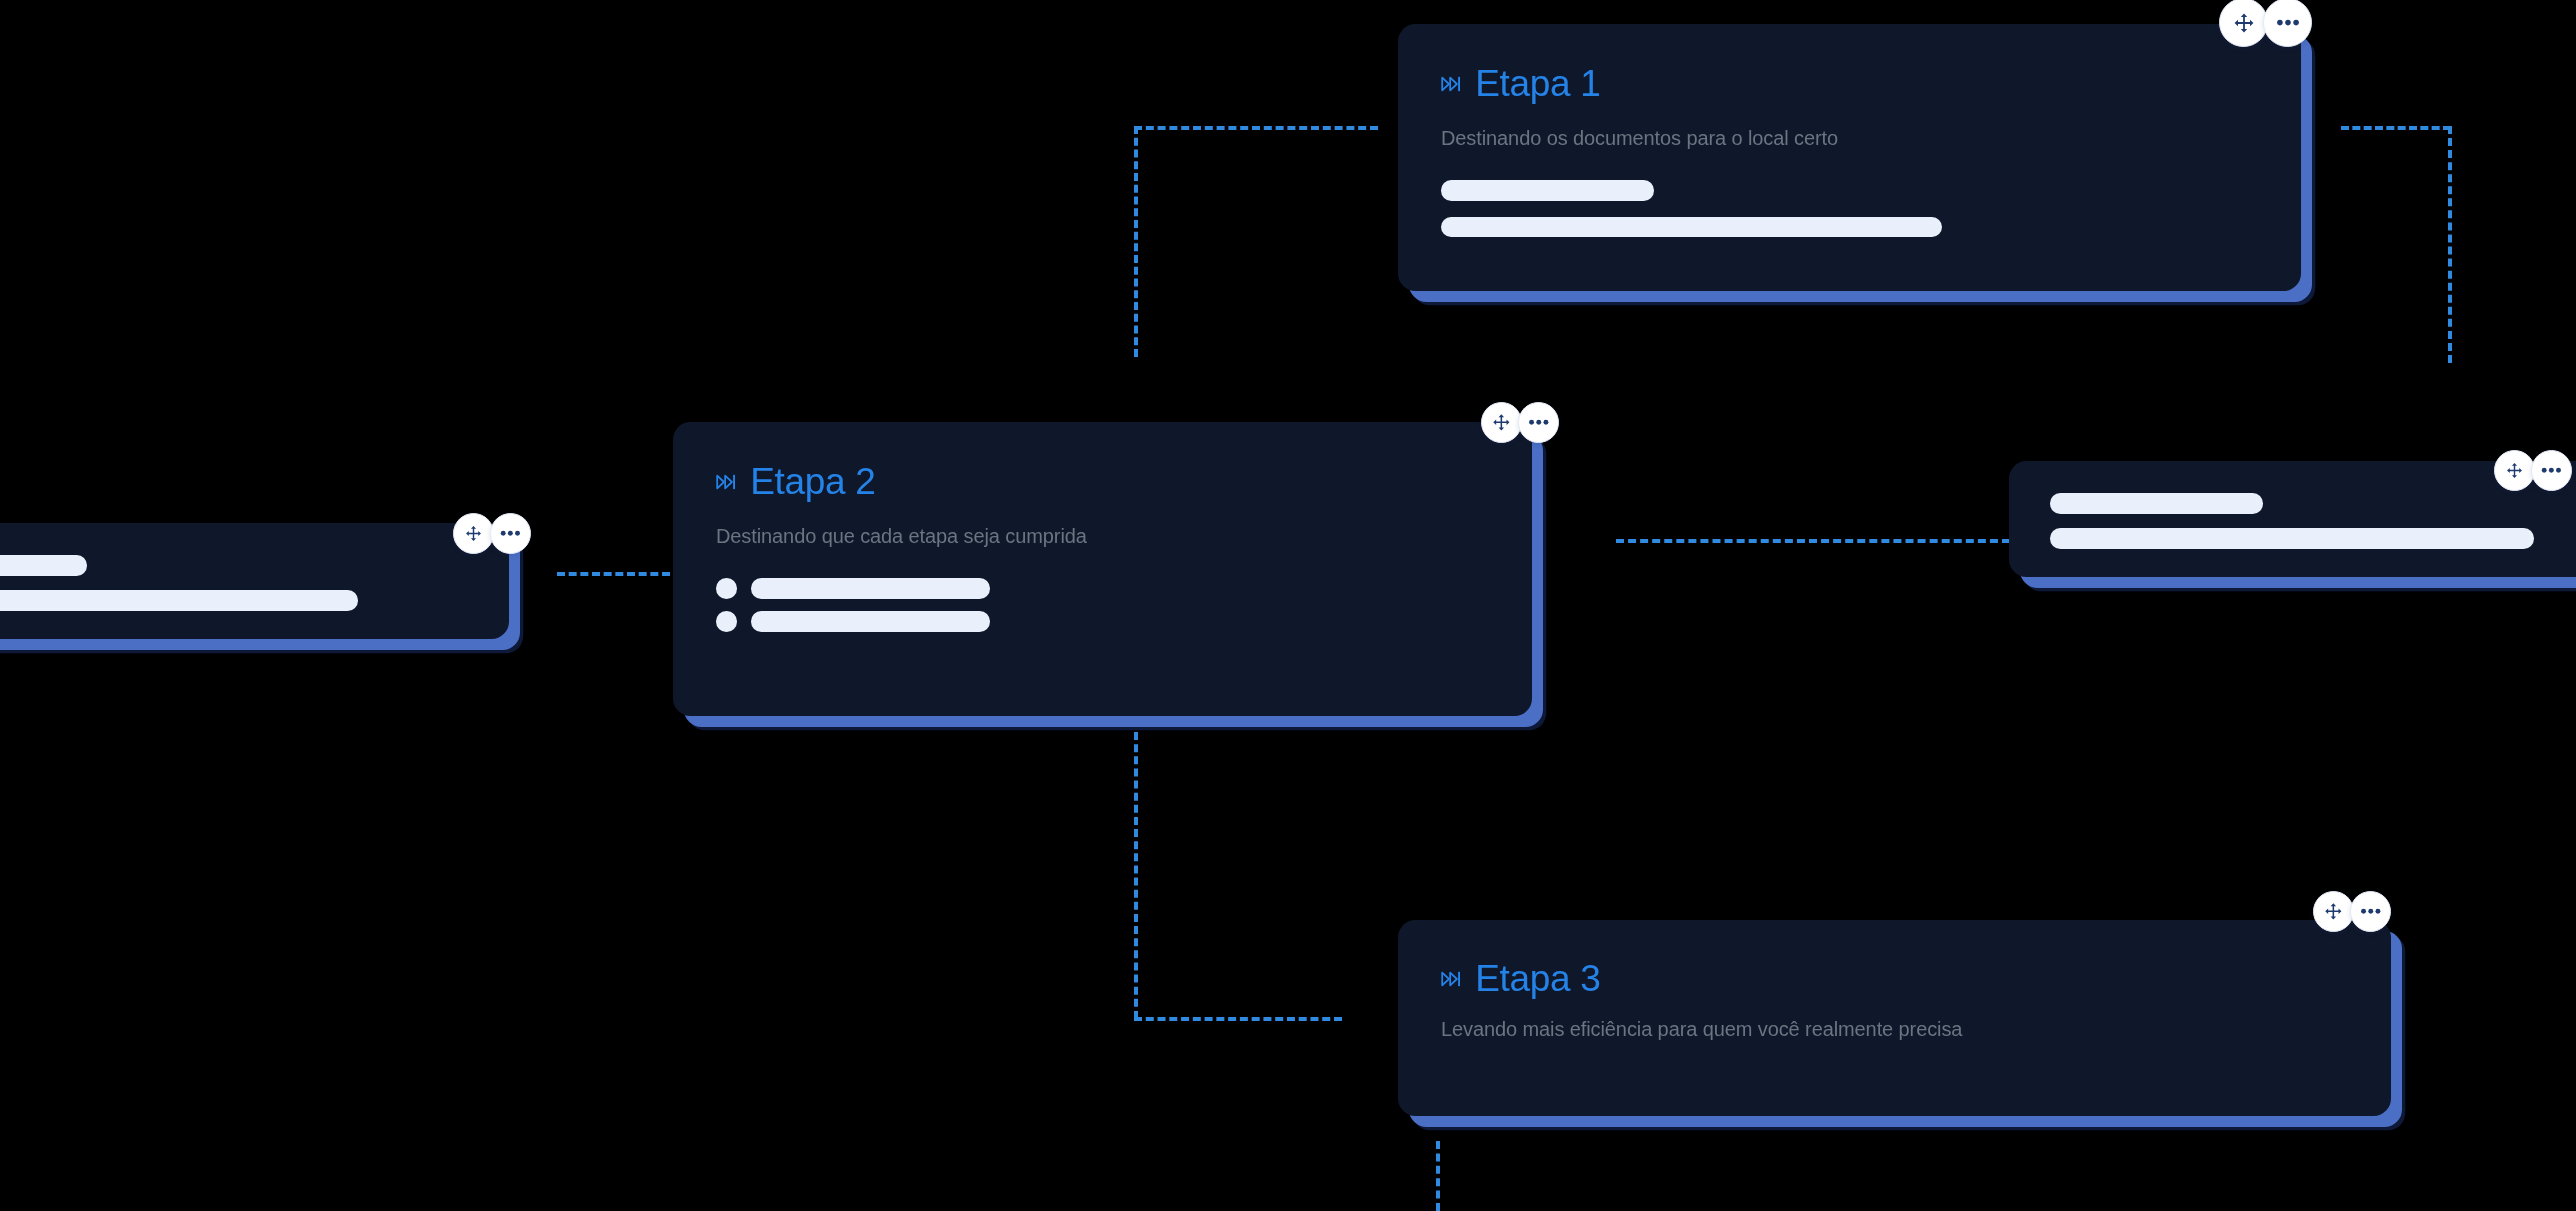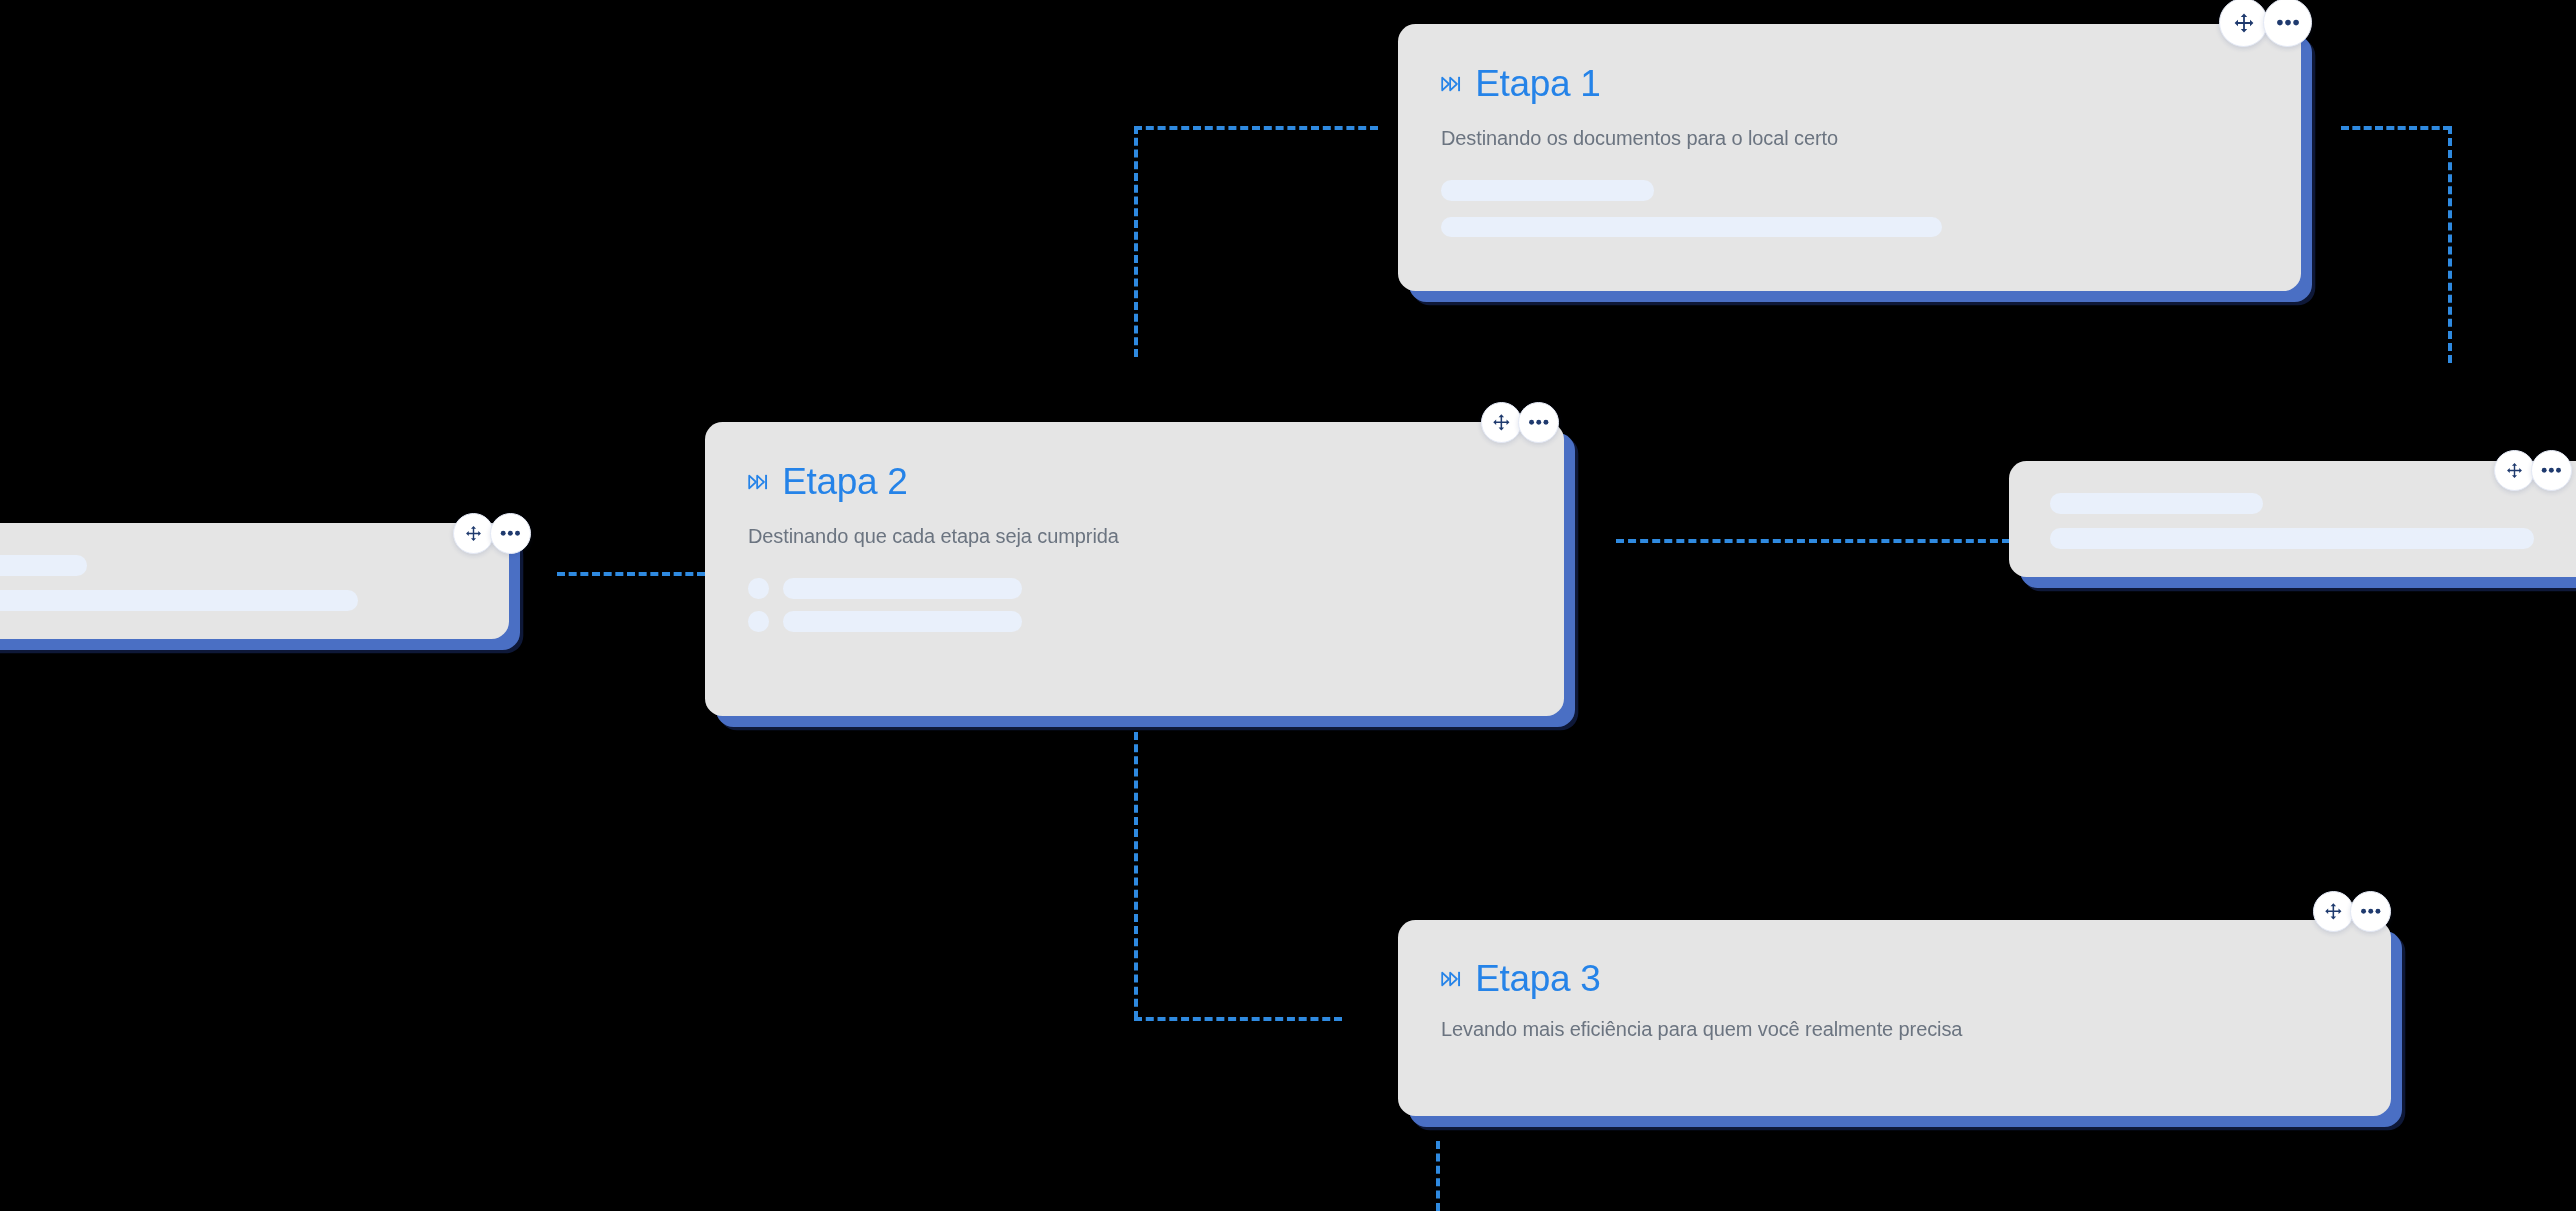--- a/index.html
+++ b/index.html
@@ -25,21 +25,21 @@
     border-top: 4px dashed #2f8ae0;
   }
   .conn-v {
     width: 0;
     border-left: 4px dashed #2f8ae0;
   }
 
   
   .card {
     position: absolute;
-    background: #e5e5e5;
+    background: #0f172a;
     border-radius: 17.5px;
     box-shadow: 11px 11px 0 0 #4a6fc4, 14.3px 14.3px 0 0 rgba(40,70,160,0.35);
   }
   .card-inner {
     padding: 41px 43px 38px 43px;
   }
   .card-title-row {
     display: flex;
     align-items: center;
     gap: 13.5px;
@@ -195,21 +195,21 @@
     </div>
     <div class="ctrl-btn">
       <svg width="24" height="7.2" viewBox="0 0 26 8">
         <circle cx="4" cy="4" r="3.1" fill="#1f3a6e"></circle>
         <circle cx="13" cy="4" r="3.1" fill="#1f3a6e"></circle>
         <circle cx="22" cy="4" r="3.1" fill="#1f3a6e"></circle>
       </svg>
     </div>
   </div>
 
-  <div class="card" style="left:705px; top:422px; width:859px; height:294px;">
+  <div class="card" style="left:673px; top:422px; width:859px; height:294px;">
     <div class="card-inner">
       <div class="card-title-row">
         <span class="chev-icon">
           <svg width="20.7" height="16" viewBox="0 0 26 20">
             <path d="M1.5 2 L10 10 L1.5 18 Z" fill="none" stroke="#2583e8" stroke-width="2.2" stroke-linejoin="round"></path>
             <path d="M11.5 2 L20 10 L11.5 18 Z" fill="none" stroke="#2583e8" stroke-width="2.2" stroke-linejoin="round"></path>
             <rect x="21.5" y="1" width="2.4" height="18" fill="#2583e8"></rect>
           </svg>
         </span>
         <span class="card-title">Etapa 2</span>

